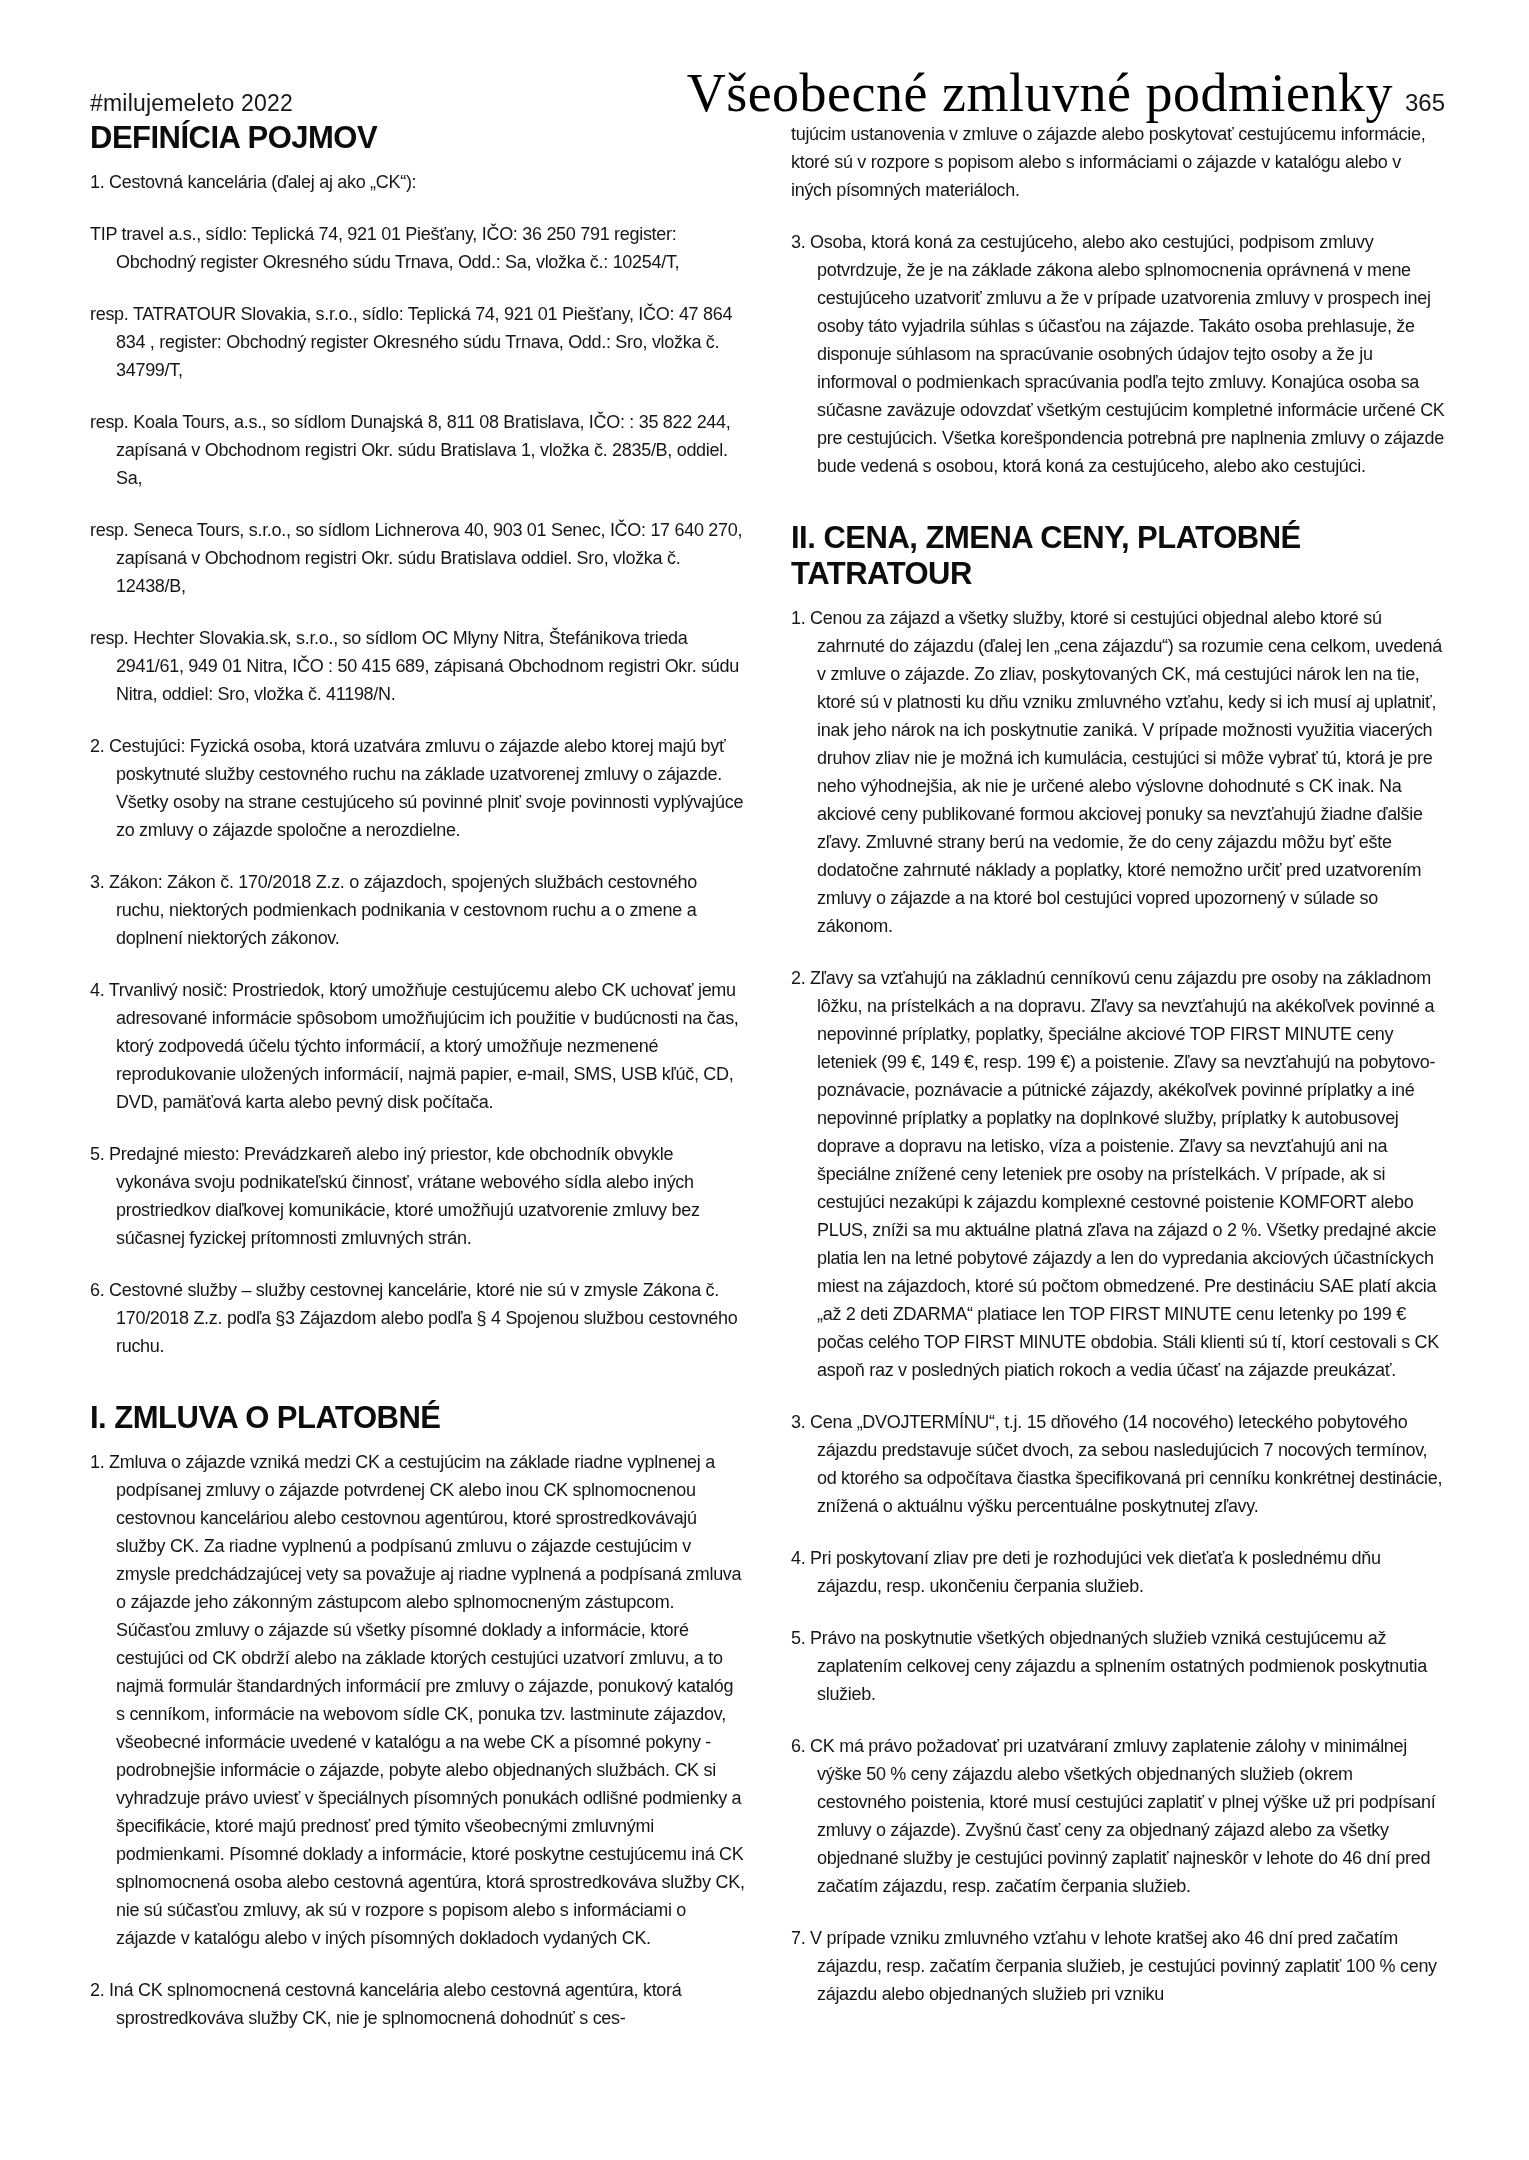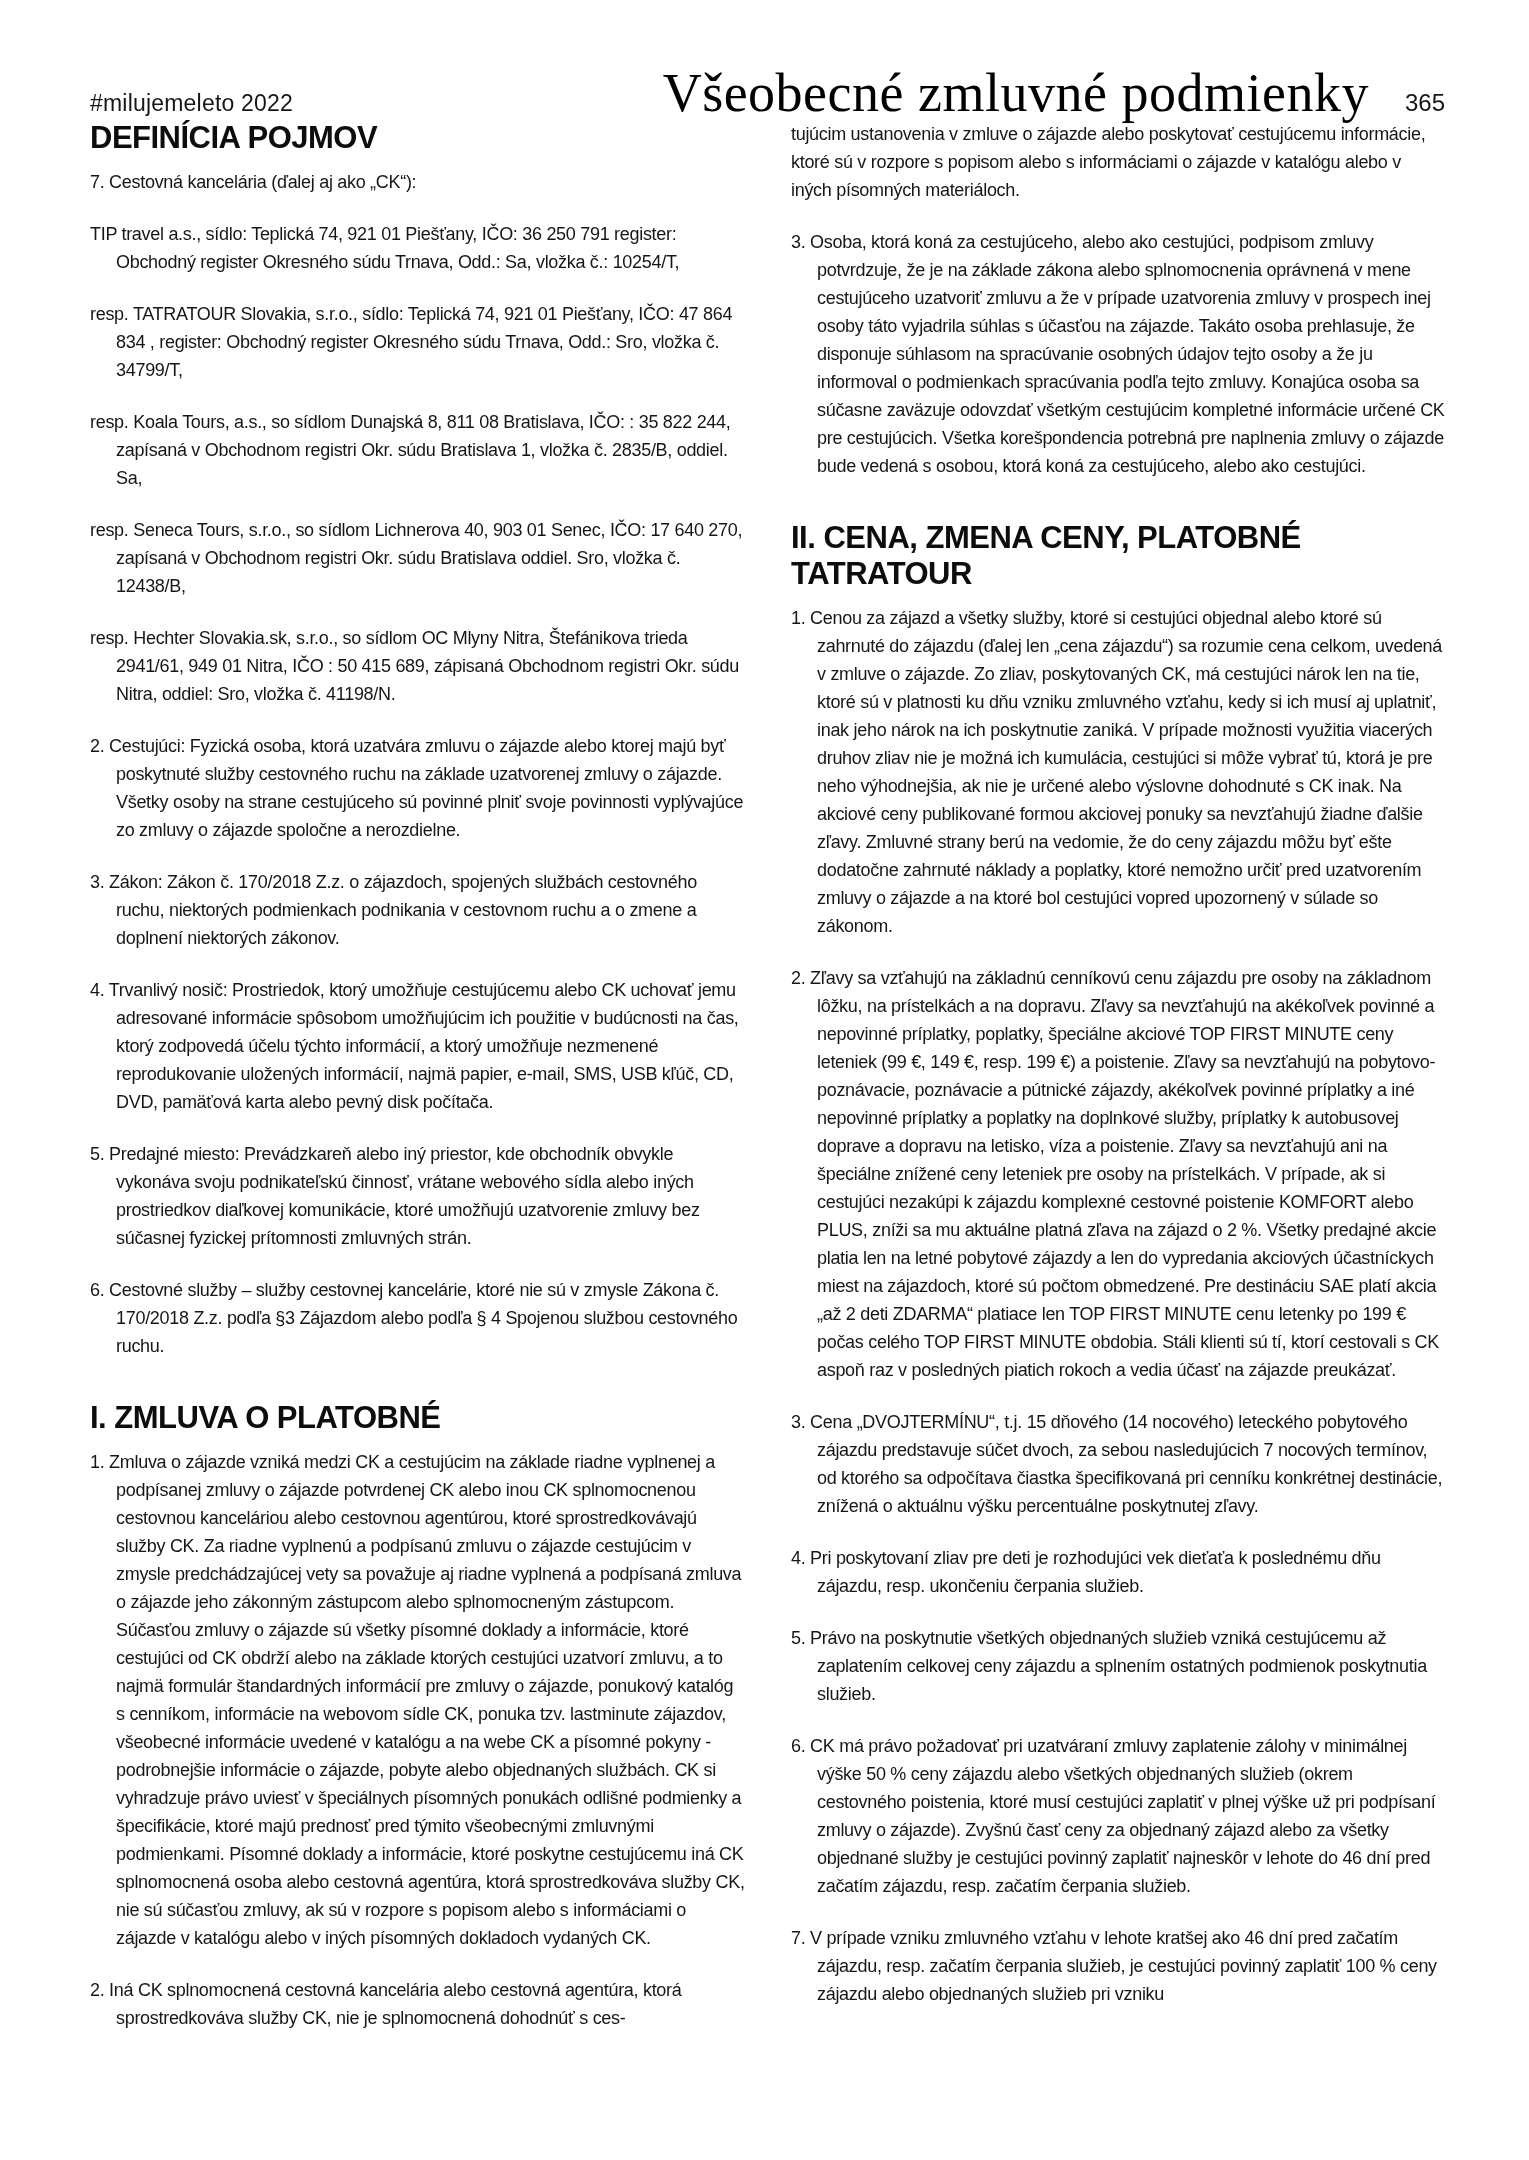--- a/index.html
+++ b/index.html
@@ -7,21 +7,21 @@
     width:1529px;height:2160px;background:#ffffff;color:#161616;
     font-family:"Liberation Sans", sans-serif;overflow:hidden;
   }
   .page{box-sizing:border-box;width:1529px;height:1788px;padding:66px 84px 30px 90px;}
   .header{display:flex;align-items:baseline;}
   .hashtag{font-size:23px;letter-spacing:0.2px;white-space:nowrap;}
   .title{
     margin-left:auto;font-family:"Liberation Serif", serif;font-weight:400;
     font-size:54px;line-height:1;letter-spacing:0.5px;white-space:nowrap;color:#000;
   }
-  .pagenum{margin-left:36px;font-size:24px;}
+  .pagenum{margin-left:12px;font-size:24px;}
   .columns{display:flex;column-gap:46px;}
   .col{width:655px;flex:0 0 655px;}
   h2.sec{
     font-size:31px;line-height:36px;font-weight:700;letter-spacing:-0.5px;
     margin:40px 0 12px 0;color:#0d0d0d;
   }
   h2.sec.first{margin-top:0;}
   p.para{
     font-size:18px;line-height:28px;letter-spacing:-0.3px;
     margin:0 0 24px 0;text-align:left;
@@ -37,21 +37,21 @@
     <span class="hashtag">#milujemeleto 2022</span>
     <span class="title">Všeobecné zmluvné podmienky</span>
     <span class="pagenum">365</span>
   </div>
 
   <div class="columns">
 
     <div class="col">
       <h2 class="sec first">DEFINÍCIA POJMOV</h2>
 
-      <p class="para hang">7. Cestovná kancelária (ďalej aj ako „CK“):</p>
+      <p class="para hang">1. Cestovná kancelária (ďalej aj ako „CK“):</p>
       <p class="para hang">TIP travel a.s., sídlo: Teplická 74, 921 01 Piešťany, IČO: 36 250 791 register: Obchodný register Okresného súdu Trnava, Odd.: Sa, vložka č.: 10254/T,</p>
       <p class="para hang">resp. TATRATOUR Slovakia, s.r.o., sídlo: Teplická 74, 921 01 Piešťany, IČO: 47 864 834 , register: Obchodný register Okresného súdu Trnava, Odd.: Sro, vložka č. 34799/T,</p>
       <p class="para hang">resp. Koala Tours, a.s., so sídlom Dunajská 8, 811 08 Bratislava, IČO: : 35 822 244, zapísaná v Obchodnom registri Okr. súdu Bratislava 1, vložka č. 2835/B, oddiel. Sa,</p>
       <p class="para hang">resp. Seneca Tours, s.r.o., so sídlom Lichnerova 40, 903 01 Senec, IČO: 17 640 270, zapísaná v Obchodnom registri Okr. súdu Bratislava oddiel. Sro, vložka č. 12438/B,</p>
       <p class="para hang">resp. Hechter Slovakia.sk, s.r.o., so sídlom OC Mlyny Nitra, Štefánikova trieda 2941/61, 949 01 Nitra, IČO : 50 415 689, zápisaná Obchodnom registri Okr. súdu Nitra, oddiel: Sro, vložka č. 41198/N.</p>
       <p class="para hang">2. Cestujúci: Fyzická osoba, ktorá uzatvára zmluvu o zájazde alebo ktorej majú byť poskytnuté služby cestovného ruchu na základe uzatvorenej zmluvy o zájazde. Všetky osoby na strane cestujúceho sú povinné plniť svoje povinnosti vyplývajúce zo zmluvy o zájazde spoločne a nerozdielne.</p>
       <p class="para hang">3. Zákon: Zákon č. 170/2018 Z.z. o zájazdoch, spojených službách cestovného ruchu, niektorých podmienkach podnikania v cestovnom ruchu a o zmene a doplnení niektorých zákonov.</p>
       <p class="para hang">4. Trvanlivý nosič: Prostriedok, ktorý umožňuje cestujúcemu alebo CK uchovať jemu adresované informácie spôsobom umožňujúcim ich použitie v budúcnosti na čas, ktorý zodpovedá účelu týchto informácií, a ktorý umožňuje nezmenené reprodukovanie uložených informácií, najmä papier, e-mail, SMS, USB kľúč, CD, DVD, pamäťová karta alebo pevný disk počítača.</p>
       <p class="para hang">5. Predajné miesto: Prevádzkareň alebo iný priestor, kde obchodník obvykle vykonáva svoju podnikateľskú činnosť, vrátane webového sídla alebo iných prostriedkov diaľkovej komunikácie, ktoré umožňujú uzatvorenie zmluvy bez súčasnej fyzickej prítomnosti zmluvných strán.</p>
       <p class="para hang">6. Cestovné služby – služby cestovnej kancelárie, ktoré nie sú v zmysle Zákona č. 170/2018 Z.z. podľa §3 Zájazdom alebo podľa § 4 Spojenou službou cestovného ruchu.</p>

